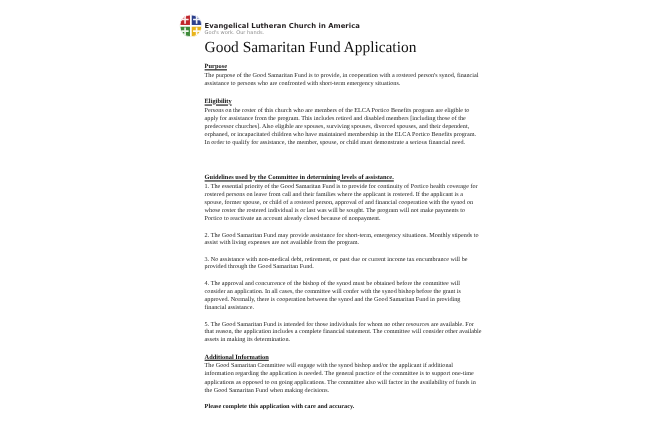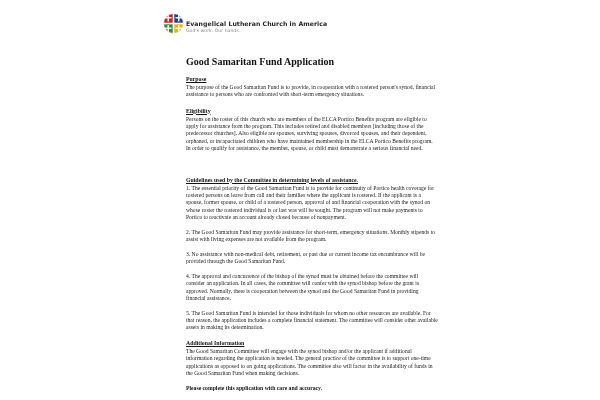--- a/index.html
+++ b/index.html
@@ -59,25 +59,25 @@
     font-size: 4.6px;
     color: #8a8a8a;
     line-height: 6px;
     letter-spacing: 0.02px;
     white-space: nowrap;
     margin-top: 0.5px;
   }
 
   .doc-title {
     font-family: "Liberation Serif", serif;
-    font-size: 10px;
-    font-weight: bold;
+    font-size: 14px;
+    font-weight: normal;
     color: #111111;
     line-height: 11px;
-    margin-top: 20px;
+    margin-top: 2px;
     margin-bottom: 0;
   }
 
   
   .section { margin-top: 9px; }
   .section.gap-big { margin-top: 24px; }
   .section.gap-small { margin-top: 8px; }
 
   .heading {
     font-size: 5.8px;

